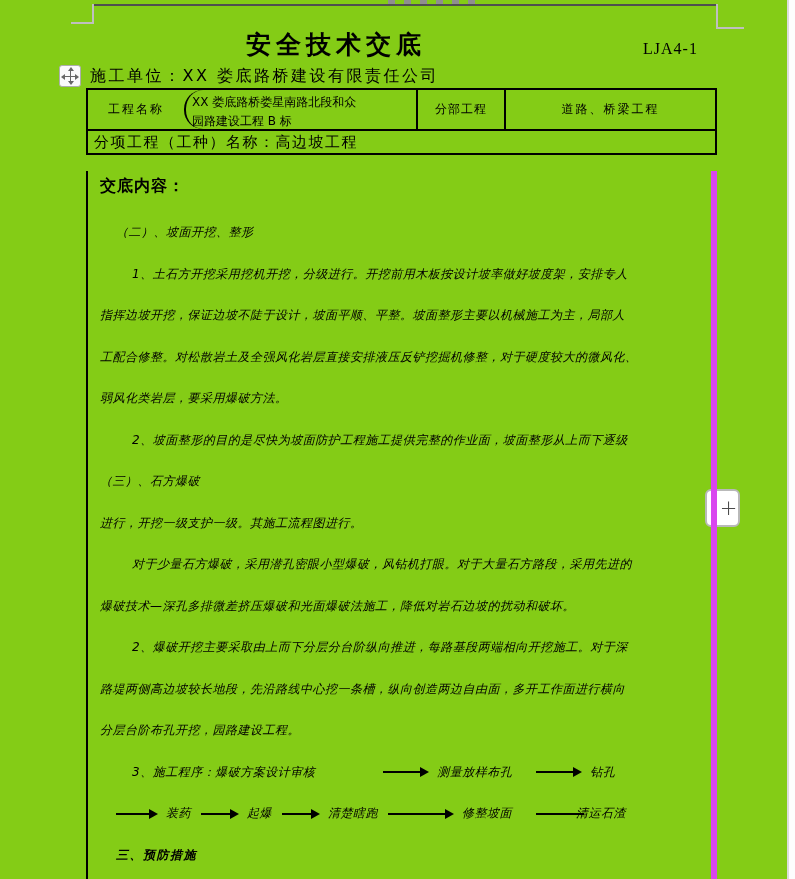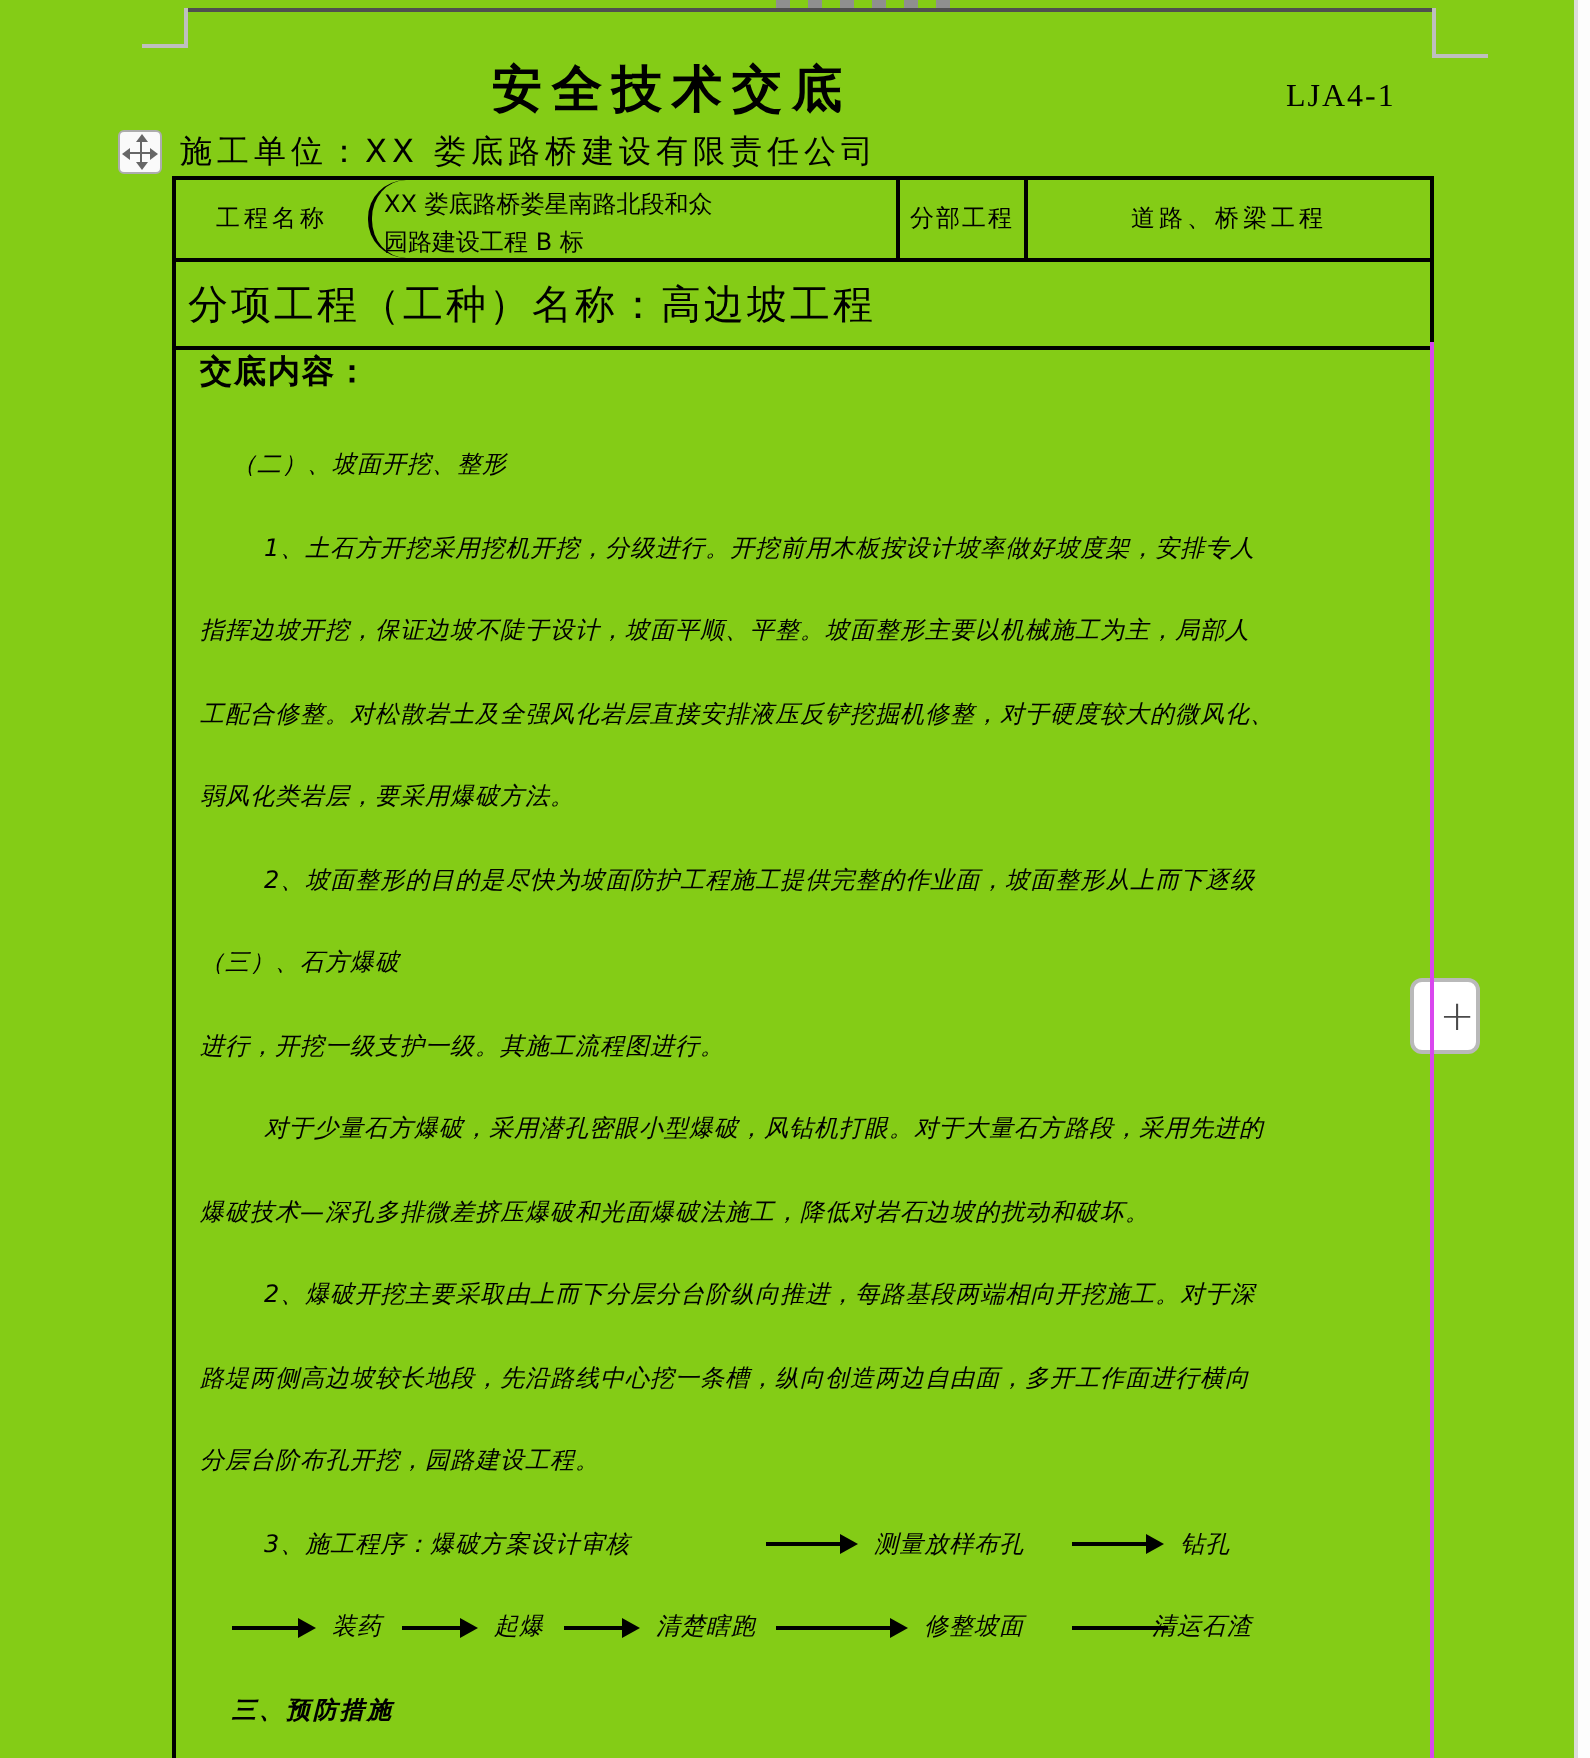--- a/index.html
+++ b/index.html
@@ -39,28 +39,28 @@
   .mh-tl{ left:1px; top:8px;    width:0; height:0; border-top:3px solid transparent; border-bottom:3px solid transparent; border-right:4px solid #666; }
   .mh-tr{ right:1px; top:8px;   width:0; height:0; border-top:3px solid transparent; border-bottom:3px solid transparent; border-left:4px solid #666; }
 
   
   .tbl { position:absolute; left:86px; top:88px; width:631px; }
   .row1 { display:flex; border:2px solid #000; height:43px; }
   .row1 .c { border-left:2px solid #000; display:flex; align-items:center; font-size:12px; }
   .row1 .c:first-child { border-left:none; }
   .c1 { width:96px;  justify-content:center; letter-spacing:2px; }
   .c2 { width:232px; padding:2px 6px; line-height:19px; font-size:15px; display:block !important; padding-top:3px;border-radius:19px; }
-  .c3 { width:64px;  justify-content:center; letter-spacing:1px;margin-left:32px; }
+  .c3 { width:88px;  justify-content:center; letter-spacing:1px; }
   .c4 { flex:1; justify-content:center; letter-spacing:2px; }
-  .row2 { border:2px solid #000; border-top:none; height:44px; display:flex; align-items:center;
-          font-size:20px; padding-left:6px; letter-spacing:1.5px; }
+  .row2 { border:2px solid #000; border-top:none; height:24px; display:flex; align-items:center;
+          font-size:15px; padding-left:6px; letter-spacing:1.5px; }
 
   
   .content-box { position:absolute; left:86px; top:171px; width:631px; height:708px;
-                 border-left:2px solid #000; border-right:2px solid #d946ef;
+                 border-left:2px solid #000; border-right:6px solid #d946ef;
                  padding-left:12px; padding-right:4px; overflow:hidden; z-index:2; }
   .jd-label { padding-top:5px; height:24px; font-size:16px; font-weight:bold; letter-spacing:1px; }
   .sp { height:17px; }
   .bl { height:41.5px; line-height:41.5px; font-size:12px; white-space:nowrap; letter-spacing:0.5px;font-style:italic; }
   .ind1 { padding-left:16px; }
   .ind2 { padding-left:32px; }
   .bold { font-weight:bold; letter-spacing:1.5px; }
 
   
   .arr { display:inline-block; height:0; border-top:2px solid #000; position:relative;

